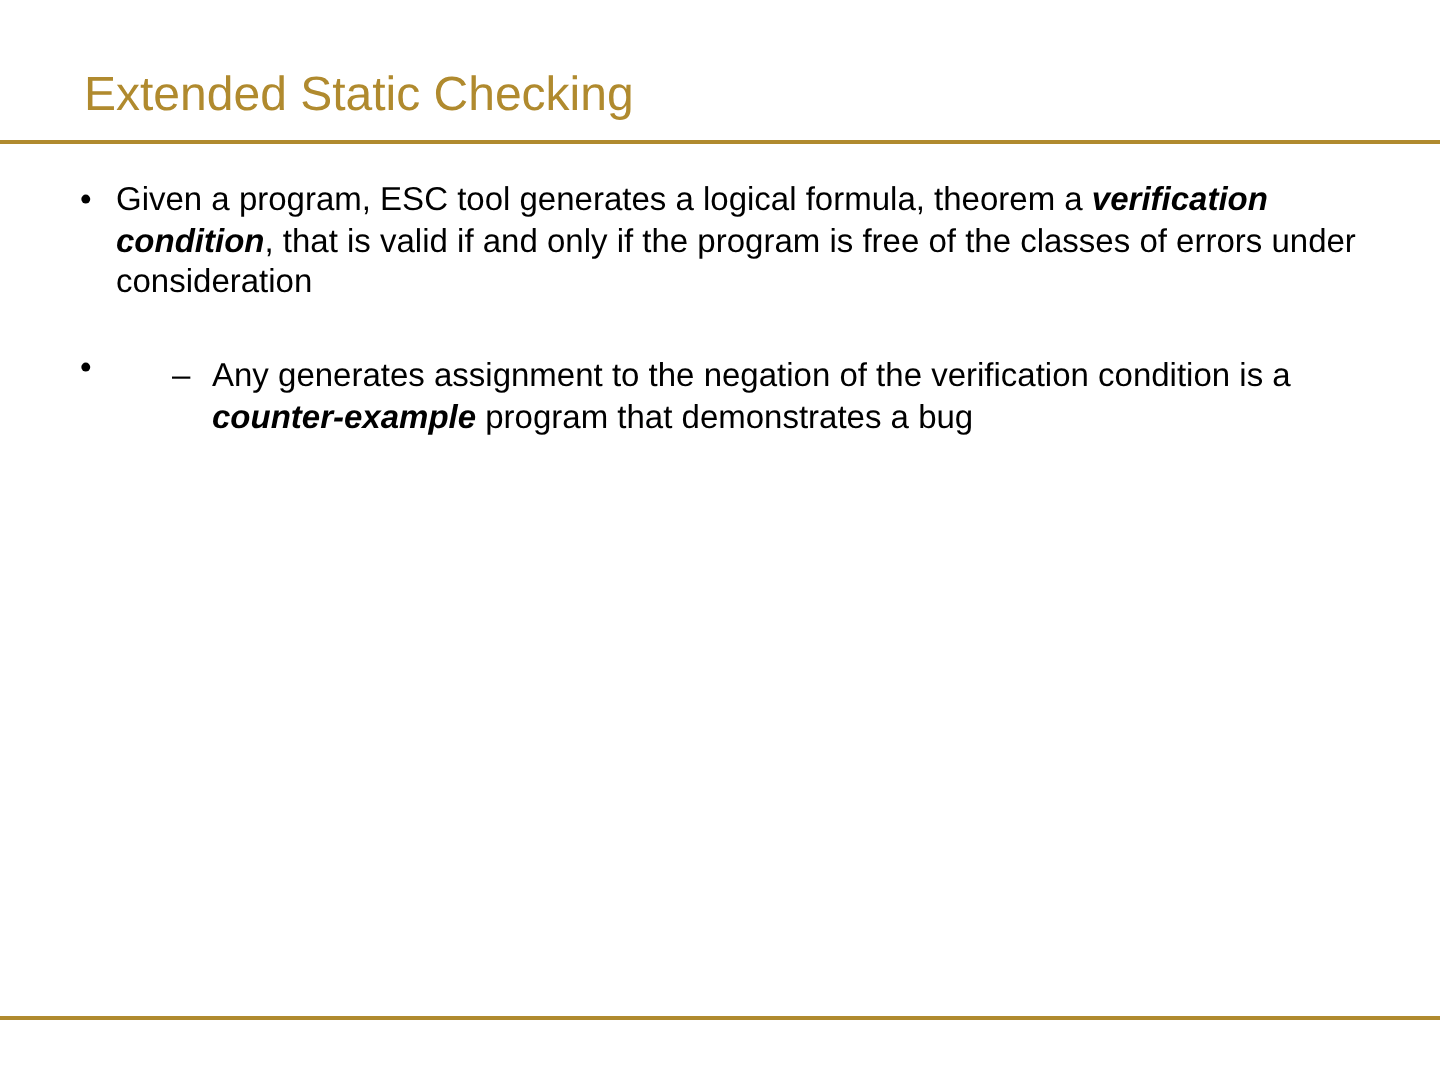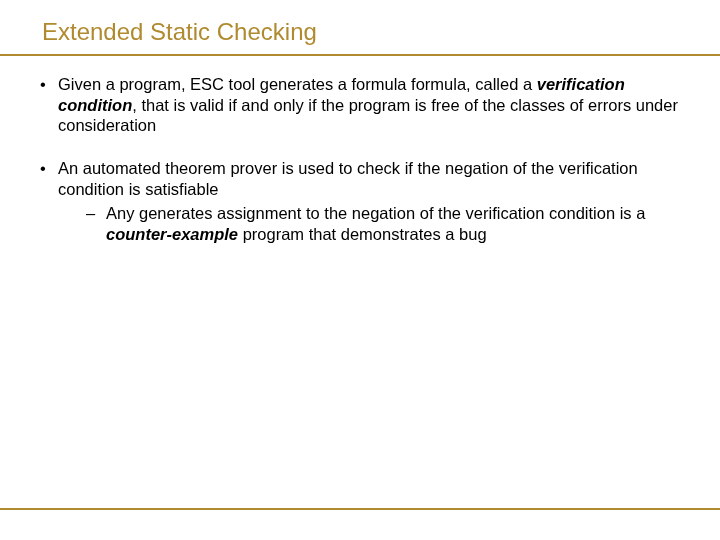--- a/index.html
+++ b/index.html
@@ -15,20 +15,21 @@
     height: 540px;
     padding: 18px 0 0 0;
     position: relative;
   }
   .title {
     font-size: 24px;
     font-weight: 400;
     color: #b08a2e;
     padding-left: 42px;
     padding-bottom: 6px;
+    margin-top: 16px;
   }
   .rule-top {
     border-top: 2px solid #b08a2e;
     margin-top: 2px;
   }
   .content {
     padding: 18px 40px 0 40px;
     font-size: 16.5px;
     line-height: 1.25;
   }
@@ -69,28 +70,27 @@
 
 <div class="slide">
   <div class="title">Extended Static Checking</div>
   <div class="rule-top"></div>
 
   <div class="content">
 
     <div class="bullet">
       <div class="marker">•</div>
       <div class="text">
-        <span>Given a program, ESC tool generates a formula formula, called a </span><span class="bi">verification condition</span><span>, that is valid if and only if the program is free of the classes of errors under consideration</span>
+        <span>Given a program, ESC tool generates a logical formula, theorem a </span><span class="bi">verification condition</span><span>, that is valid if and only if the program is free of the classes of errors under consideration</span>
       </div>
     </div>
 
     <div class="bullet">
       <div class="marker">•</div>
       <div class="text">
-        <span>An automated theorem prover is used to check if the negation of the verification condition is satisfiable</span>
         <div class="subbullet">
           <div class="marker">–</div>
           <div class="text">
             <span>Any generates assignment to the negation of the verification condition is a </span><span class="bi">counter-example</span><span> program that demonstrates a bug</span>
           </div>
         </div>
       </div>
     </div>
 
   </div>

